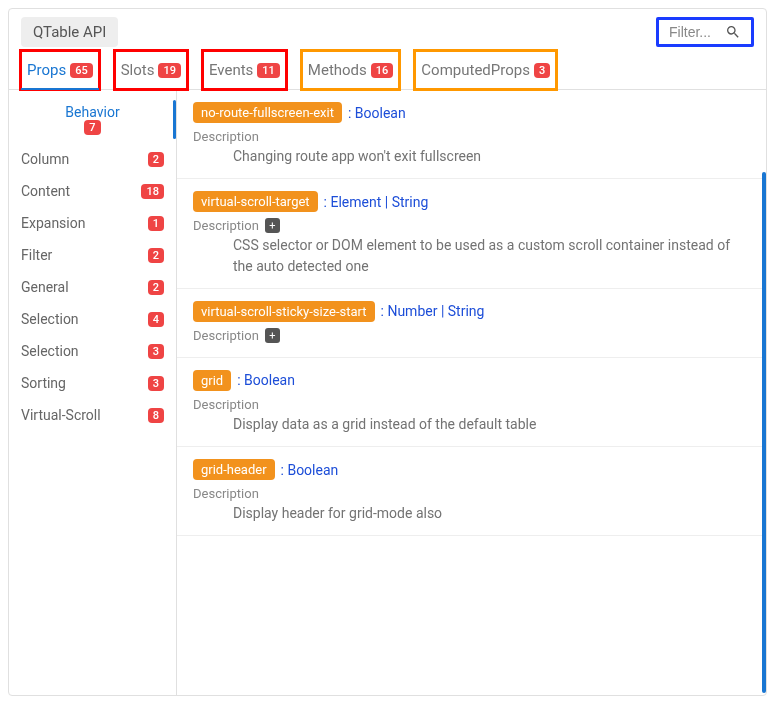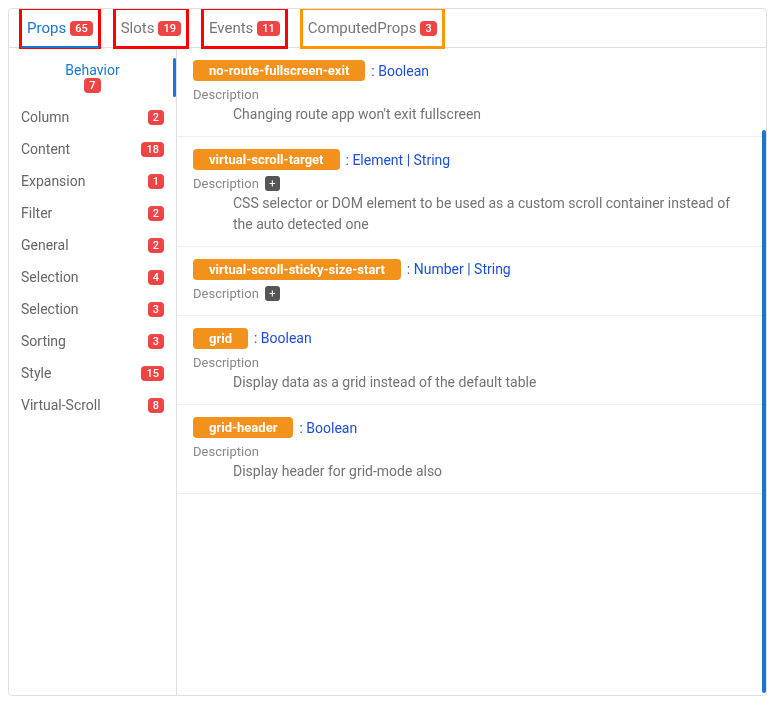--- a/index.html
+++ b/index.html
@@ -142,23 +142,22 @@
     .prop-head {
       display: flex;
       align-items: center;
       gap: 6px;
       margin-bottom: 6px;
     }
     .prop-name {
       background: #f2921d;
       color: #fff;
       border-radius: 4px;
-      padding: 3px 16px;
+      padding: 3px 8px;
       font-size: 13px;
-      font-weight: bold;
     }
     .prop-type {
       color: #1d4ed8;
       font-size: 14px;
     }
     .prop-desc-label {
       color: #888;
       font-size: 13px;
       margin-bottom: 2px;
       display: flex;
@@ -182,33 +181,46 @@
       color: #737373;
       font-size: 14px;
       line-height: 1.45;
       margin-left: 40px;
     }
   </style>
 </head>
 <body>
 
 <div class="card">
+  <div class="header">
+    <div class="title-chip">QTable API</div>
+    <div class="filter-wrap">
+      <input class="filter-input" placeholder="Filter..." style="">
+      <svg class="search-icon" viewBox="0 0 24 24">
+          <path d="M15.5 14h-.79l-.28-.27A6.471 6.471 0 0016 9.5 6.5 6.5 0 109.5 16c1.61 0 3.09-.59 4.23-1.57l.27.28v.79l5 4.99L20.49 19l-4.99-5zm-6 0C7.01 14 5 11.99 5 9.5S7.01 5 9.5 5 14 7.01 14 9.5 11.99 14 9.5 14z"></path>
+        </svg>
+    </div>
+  </div>
 
   <div class="tabs" id="tabs">
       <div class="tab active hl-red">
         <span>Props</span>
         <span class="badge">65</span>
       </div>
       <div class="tab hl-red">
         <span>Slots</span>
         <span class="badge">19</span>
       </div>
       <div class="tab hl-red">
         <span>Events</span>
         <span class="badge">11</span>
+      </div>
+      <div class="tab hl-orange">
+        <span>Methods</span>
+        <span class="badge">16</span>
       </div>
       <div class="tab hl-orange">
         <span>ComputedProps</span>
         <span class="badge">3</span>
       </div>
     </div>
 
   <div class="body">
     <div class="sidebar" id="sidebar">
         <div class="side-item active">
@@ -241,24 +253,20 @@
         </div>
         <div class="side-item">
           <span>Selection</span>
           <span class="badge">3</span>
         </div>
         <div class="side-item">
           <span>Sorting</span>
           <span class="badge">3</span>
         </div>
         <div class="side-item">
-          <span>Style</span>
-          <span class="badge">15</span>
-        </div>
-        <div class="side-item">
           <span>Virtual-Scroll</span>
           <span class="badge">8</span>
         </div>
       </div>
     <div class="content" id="content">
       <div class="scroll-indicator"></div>
     <div class="prop">
           <div class="prop-head">
             <span class="prop-name">no-route-fullscreen-exit</span>
             <span class="prop-type">: Boolean</span>

